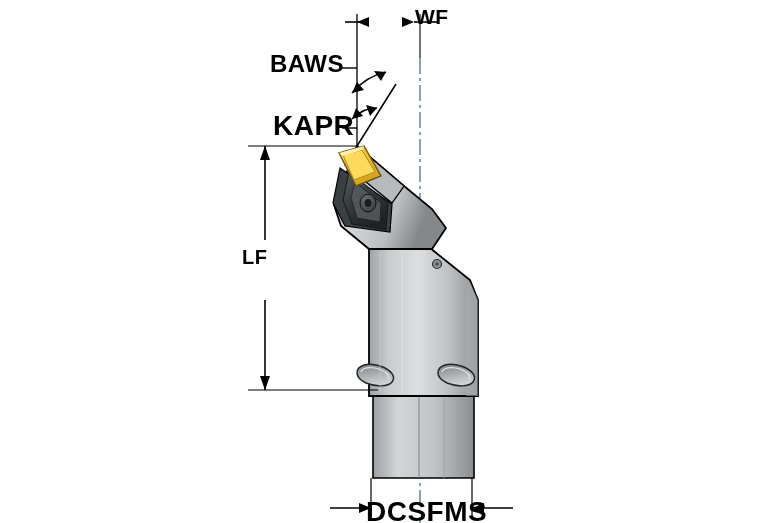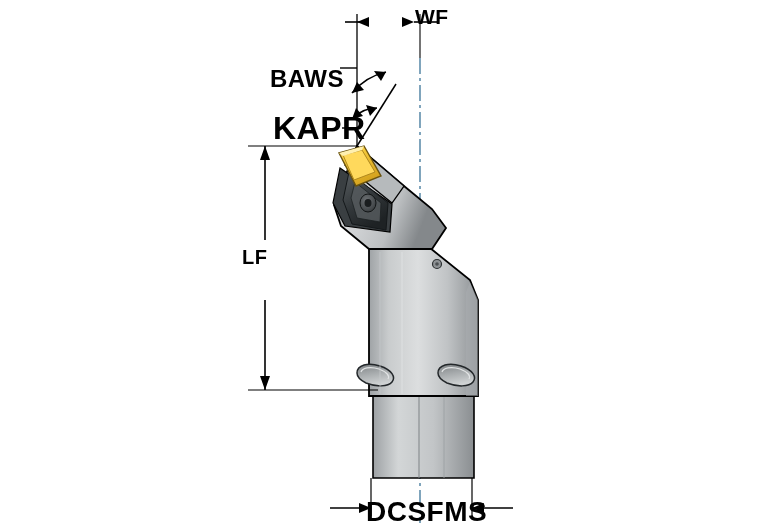--- a/index.html
+++ b/index.html
@@ -24,22 +24,22 @@
   }
   .dim-label {
     position: absolute;
     font-family: "Liberation Sans", sans-serif;
     font-weight: bold;
     color: #000000;
     white-space: nowrap;
     letter-spacing: 0.5px;
   }
   .lbl-wf    { font-size: 21px; left: 371px; top: 5px; margin-left: 44px; }
-  .lbl-baws  { font-size: 24px; left: 270px; top: 50px; margin-top: 15px; }
-  .lbl-kapr  { font-size: 32px; left: 273px; top: 110px; }
+  .lbl-baws  { font-size: 24px; left: 270px; top: 50px; }
+  .lbl-kapr  { font-size: 28px; left: 273px; top: 110px; }
   .lbl-lf    { font-size: 20px; left: 242px; top: 246px; }
   .lbl-dcsfms{ font-size: 28px; left: 366px; top: 496px; }
 </style>
 </head>
 <body>
 
 <div id="stage">
 
   <svg width="767" height="523" viewBox="0 0 767 523">
     <defs>

